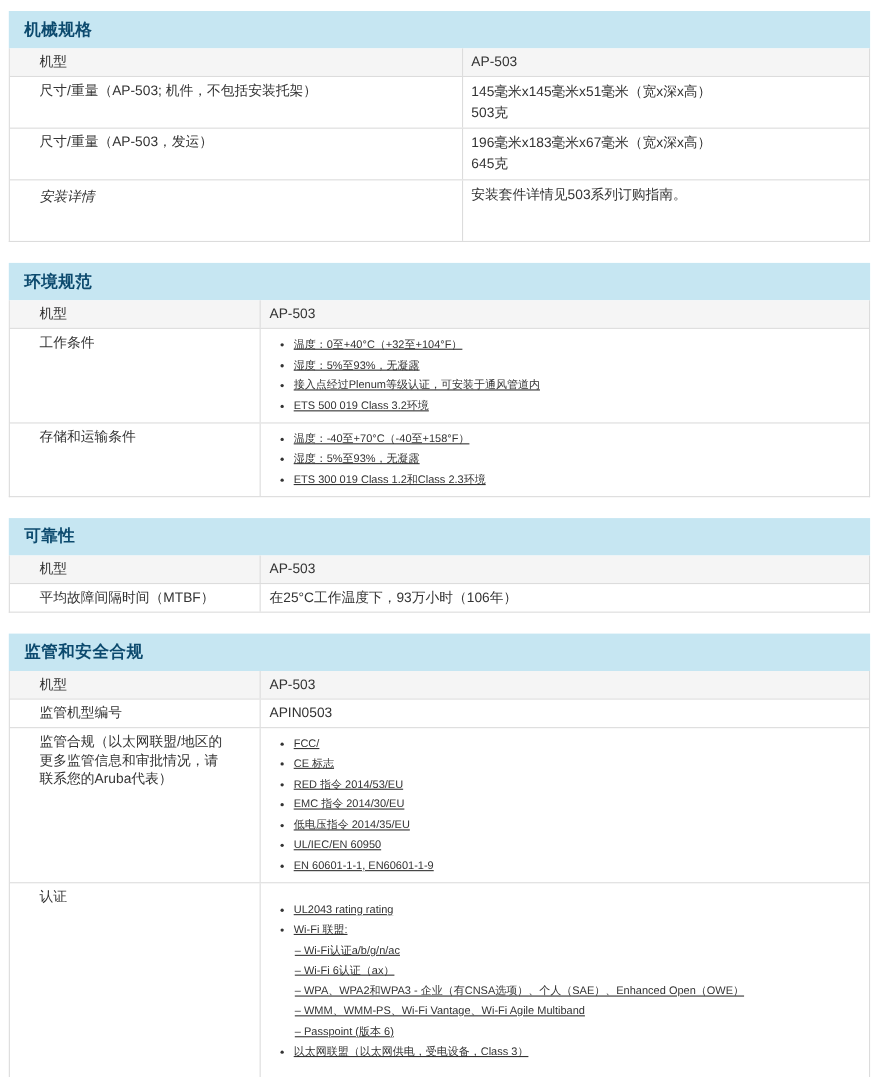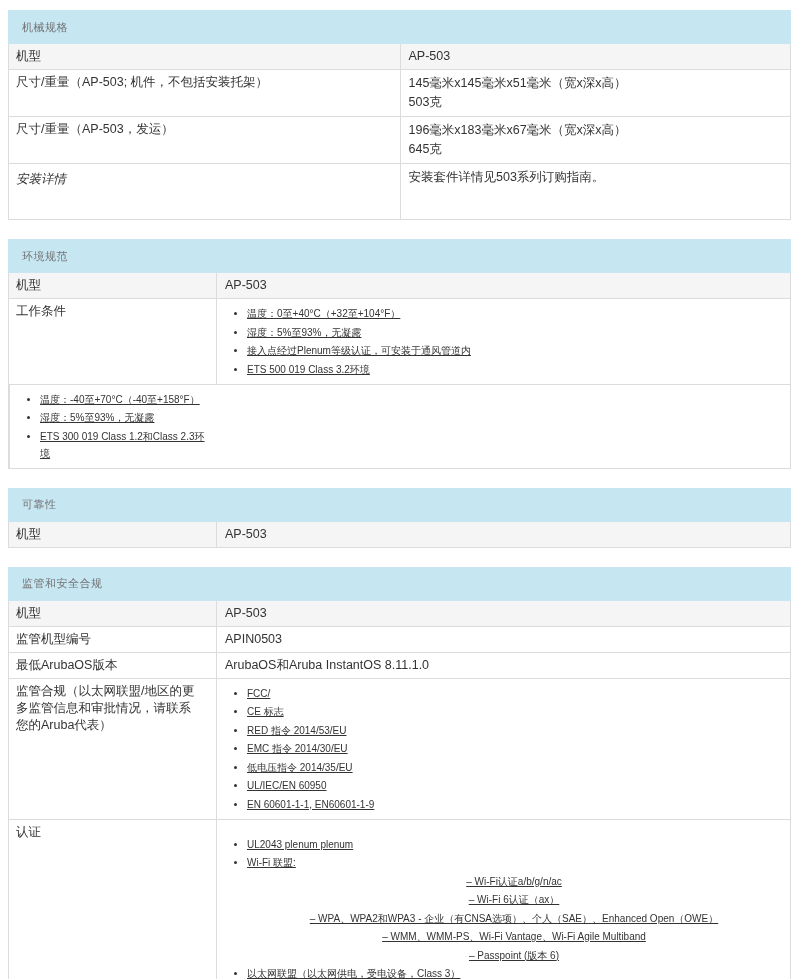--- a/index.html
+++ b/index.html
@@ -16,41 +16,42 @@
     color:var(--text);
     padding:10px 8px 12px 8px;
   }
   .spec-table{margin-bottom:19px;}
   .tbl-header{
     background:var(--hdr-bg);
     height:34px;
     display:flex;
     align-items:center;
     padding:0 14px;
-    font-size:11px;
-    font-weight:400;
-    color:#737373;
+    font-size:15px;
+    font-weight:700;
+    color:#0c4a6e;
     letter-spacing:.5px;
   }
   .tbl-body{
     border:1px solid var(--border);
     border-top:none;
   }
   .row{
     display:grid;
   }
   .t-half .row{grid-template-columns:50% 1fr;}
   .t-narrow .row{grid-template-columns:207px 1fr;}
   .row + .row{border-top:1px solid var(--border);}
   .row.shaded{background:var(--shade);}
   .cell{
     padding:4px 10px 4px 7px;
     font-size:12.5px;
     line-height:17px;
     min-height:24px;
+    margin-left:20px;
   }
   .cell.val{
     border-left:1px solid var(--border);
     padding-left:8px;
   }
   .line{line-height:19px;}
   .row-tall{min-height:56px;}
   .row-tall .cell.lbl{padding-top:7px;font-style:italic;}
   .row-tall .cell.val{display:flex;align-items:flex-start;}
   ul.bullets{
@@ -60,21 +61,20 @@
   }
   ul.bullets li{
     line-height:17px;
     margin:1.5px 0;
     font-size:10px;
     text-decoration:underline;
   }
   ul.bullets li.sub{
     list-style:none;
     margin-left:1px;
-    text-align:center;
   }
   .val-cert{padding-top:14px;padding-bottom:26px;}
   .lbl-multi{max-width:200px;}
 </style>
 </head>
 <body>
 
 <section class="spec-table t-half">
   <div class="tbl-header">机械规格</div>
   <div class="tbl-body">
@@ -117,75 +117,76 @@
       <div class="cell val">
         <ul class="bullets">
           <li>温度：0至+40°C（+32至+104°F）</li>
           <li>湿度：5%至93%，无凝露</li>
           <li>接入点经过Plenum等级认证，可安装于通风管道内</li>
           <li>ETS 500 019 Class 3.2环境</li>
         </ul>
       </div>
     </div>
     <div class="row">
+      <div class="cell lbl">存储和运输条件</div>
       <div class="cell val">
         <ul class="bullets">
           <li>温度：-40至+70°C（-40至+158°F）</li>
           <li>湿度：5%至93%，无凝露</li>
           <li>ETS 300 019 Class 1.2和Class 2.3环境</li>
         </ul>
       </div>
     </div>
   </div>
 </section>
 
 <section class="spec-table t-narrow">
   <div class="tbl-header">可靠性</div>
   <div class="tbl-body">
     <div class="row shaded">
       <div class="cell lbl">机型</div>
       <div class="cell val">AP-503</div>
     </div>
+    <div class="row">
+      <div class="cell lbl">平均故障间隔时间（MTBF）</div>
+      <div class="cell val">在25°C工作温度下，93万小时（106年）</div>
+    </div>
   </div>
 </section>
 
 <section class="spec-table t-narrow">
   <div class="tbl-header">监管和安全合规</div>
   <div class="tbl-body">
     <div class="row shaded">
       <div class="cell lbl">机型</div>
       <div class="cell val">AP-503</div>
     </div>
     <div class="row">
       <div class="cell lbl">监管机型编号</div>
       <div class="cell val">APIN0503</div>
-    </div>
-    <div class="row">
-      <div class="cell lbl">最低ArubaOS版本</div>
-      <div class="cell val">ArubaOS和Aruba InstantOS 8.11.1.0</div>
     </div>
     <div class="row">
       <div class="cell lbl lbl-multi">监管合规（以太网联盟/地区的更多监管信息和审批情况，请联系您的Aruba代表）</div>
       <div class="cell val">
         <ul class="bullets">
           <li>FCC/</li>
           <li>CE 标志</li>
           <li>RED 指令 2014/53/EU</li>
           <li>EMC 指令 2014/30/EU</li>
           <li>低电压指令 2014/35/EU</li>
           <li>UL/IEC/EN 60950</li>
           <li>EN 60601-1-1, EN60601-1-9</li>
         </ul>
       </div>
     </div>
     <div class="row">
       <div class="cell lbl">认证</div>
       <div class="cell val val-cert">
         <ul class="bullets">
-          <li>UL2043 plenum plenum</li>
+          <li>UL2043 rating rating</li>
           <li>Wi-Fi 联盟:</li>
           <li class="sub">– Wi-Fi认证a/b/g/n/ac</li>
           <li class="sub">– Wi-Fi 6认证（ax）</li>
           <li class="sub">– WPA、WPA2和WPA3 - 企业（有CNSA选项）、个人（SAE）、Enhanced Open（OWE）</li>
           <li class="sub">– WMM、WMM-PS、Wi-Fi Vantage、Wi-Fi Agile Multiband</li>
           <li class="sub">– Passpoint (版本 6)</li>
           <li>以太网联盟（以太网供电，受电设备，Class 3）</li>
         </ul>
       </div>
     </div>

